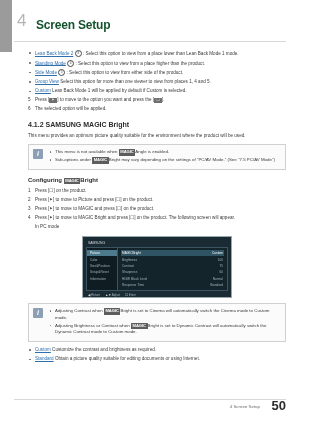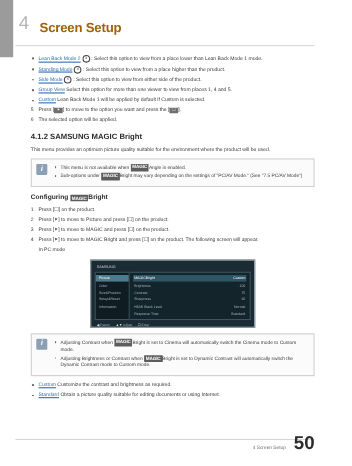--- a/index.html
+++ b/index.html
@@ -36,21 +36,21 @@
     font-size: 17px;
     color: #b5b5b5;
     font-weight: normal;
     line-height: 1;
   }
   .chapter-title {
     position: absolute;
     left: 36px;
     top: 18px;
     font-size: 12px;
-    color: #a16207;
+    color: #14532d;
     font-weight: bold;
     letter-spacing: -0.2px;
   }
   .rule {
     position: absolute;
     left: 14px;
     top: 41px;
     width: 272px;
     height: 1px;
     background: #d8d8d8;
@@ -289,21 +289,21 @@
     position: absolute;
     right: 40px;
     bottom: 15px;
     font-size: 4.4px;
     color: #6b6b6b;
   }
   .footer-page {
     position: absolute;
     right: 14px;
     bottom: 11px;
-    font-size: 17px;
+    font-size: 13px;
     font-weight: bold;
     color: #2c2c2c;
   }
 </style>
 </head>
 <body>
 
 <div class="left-band">
   <div class="band-block"></div>
 </div>

